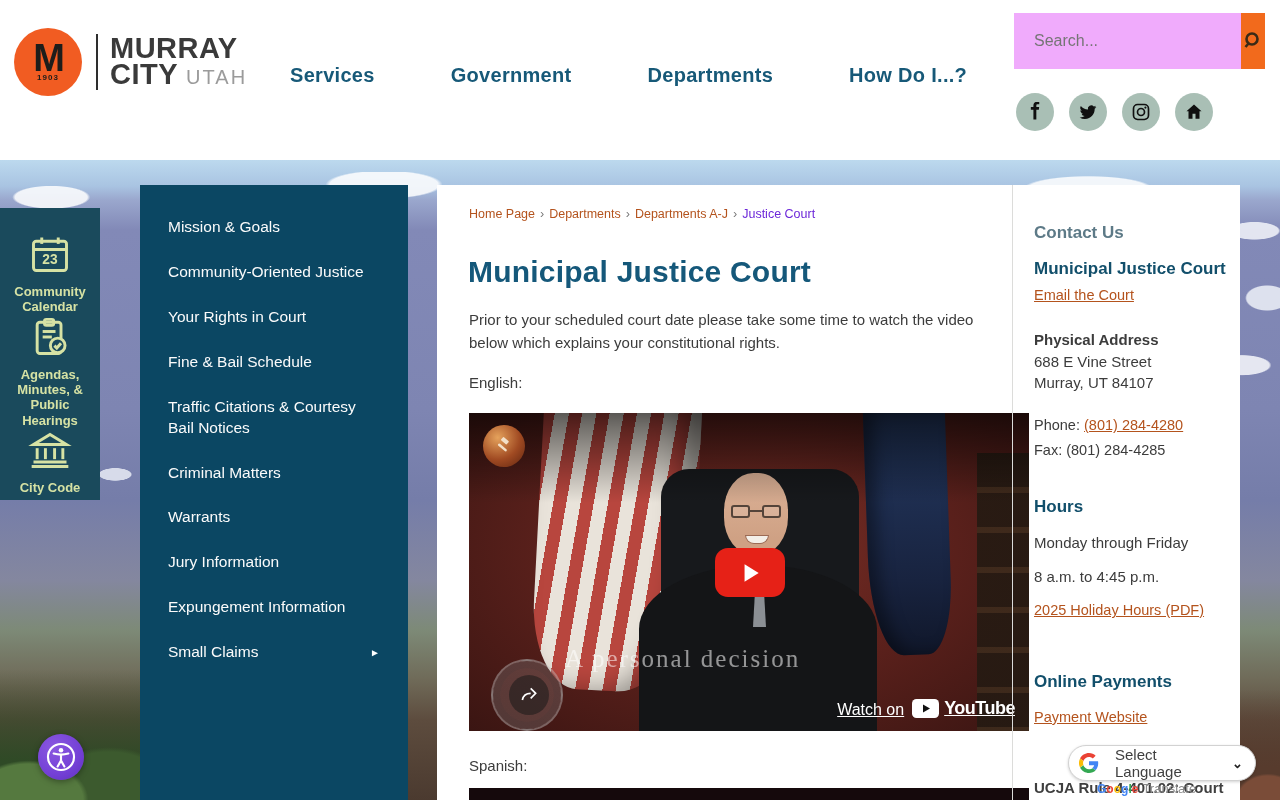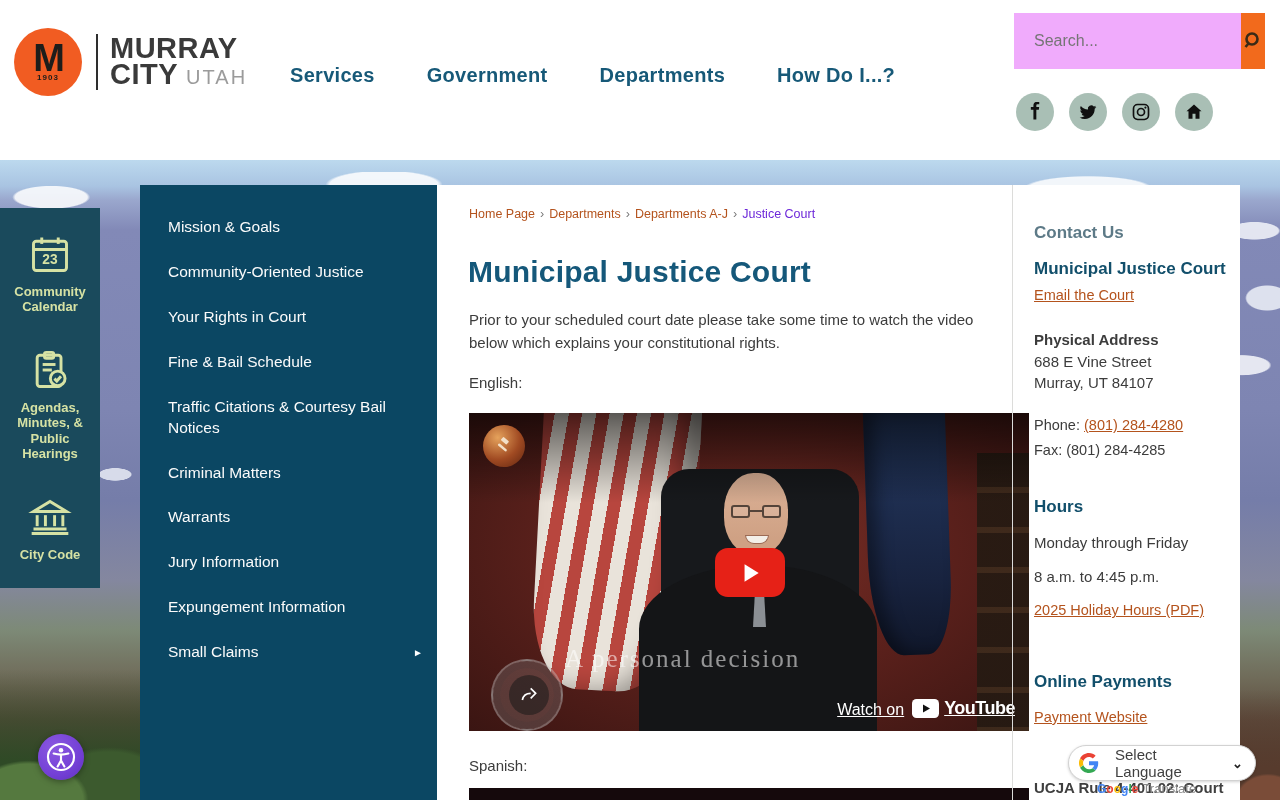--- a/index.html
+++ b/index.html
@@ -35,36 +35,36 @@
   
   .header { position:absolute; left:0; top:0; width:1280px; height:160px; background:#fff; z-index:20; }
   .logo { position:absolute; left:14px; top:28px; display:flex; align-items:center; }
   .logo-circle { width:68px; height:68px; border-radius:50%; background:#f15c22; color:#1d1d1b;
     display:flex; flex-direction:column; align-items:center; justify-content:center; }
   .logo-m { font-weight:900; font-size:38px; line-height:30px; letter-spacing:-2px; }
   .logo-year { font-size:8px; font-weight:700; letter-spacing:1px; }
   .logo-sep { width:2px; height:56px; background:#2e2e2e; margin:0 12px 0 14px; }
   .logo-text { line-height:26px; color:#3a3a3a; font-weight:800; font-size:29px; letter-spacing:.5px; }
   .logo-text .utah { font-size:20px; color:#9b9b9b; font-weight:400; letter-spacing:2px; }
-  .nav { position:absolute; left:290px; top:64px; display:flex; gap:52px; }
+  .nav { position:absolute; left:290px; top:64px; display:flex; gap:76px; }
   .nav a { color:#175978; font-weight:700; font-size:20px; text-decoration:none; letter-spacing:.3px; }
   .search { position:absolute; left:1014px; top:13px; width:248px; height:56px; display:flex; background:#f0abfc; }
   .search input { flex:1; border:0; background:transparent; padding-left:20px; font-size:16px; color:#555; outline:none; font-family:inherit; }
   .search button { width:54px; height:56px; border:0; background:#f26a1c; cursor:pointer; display:flex; align-items:center; justify-content:center; }
   .social { position:absolute; left:1016px; top:93px; display:flex; gap:15px; }
   .soc { width:38px; height:38px; border-radius:50%; background:#a9bfb5; display:flex; align-items:center; justify-content:center; color:#101010; }
 
   
-  .quick { position:absolute; left:0; top:208px; width:100px; height:380px; background:#1a4a5c; z-index:15;
+  .quick { position:absolute; left:0; top:208px; width:100px; height:292px; background:#1a4a5c; z-index:15;
     display:flex; flex-direction:column; align-items:center; justify-content:space-between; padding:24px 4px 26px; }
   .qitem { display:flex; flex-direction:column; align-items:center; gap:8px; color:#d6e2a4; text-align:center; cursor:pointer; }
   .qitem .qlabel { font-size:13px; font-weight:700; line-height:1.18; }
 
   
-  .menu { position:absolute; left:140px; top:185px; width:297px; height:615px; background:#0b4763; z-index:14; padding:20px 12px 0 28px; }
+  .menu { position:absolute; left:140px; top:185px; width:268px; height:615px; background:#0b4763; z-index:14; padding:20px 26px 0 28px; }
   .menu .mi { color:#fbfbfb; font-size:15.5px; padding:12px 0; line-height:1.35; cursor:pointer; display:flex; justify-content:space-between; align-items:center; }
   .menu .arrow { color:#fff; font-size:10px; margin-right:2px; }
 
   
   .content { position:absolute; left:437px; top:185px; width:803px; height:615px; background:#fff; z-index:14; }
   .crumbs { position:absolute; left:32px; top:22px; font-size:12.5px; color:#6a6a6a; }
   .crumbs a { color:#b4531d; text-decoration:none; }
   .crumbs .sep { margin:0 5px; color:#777; }
   .crumbs .cur { color:#6d28d9; }
   .h1 { position:absolute; left:31px; top:70px; font-size:30px; font-weight:800; color:#15587a; letter-spacing:.2px; }

